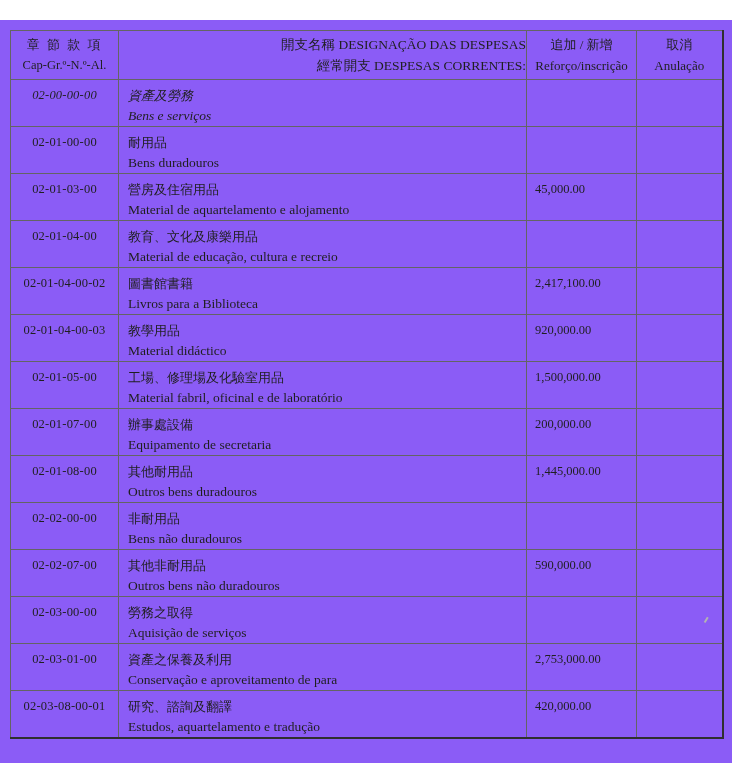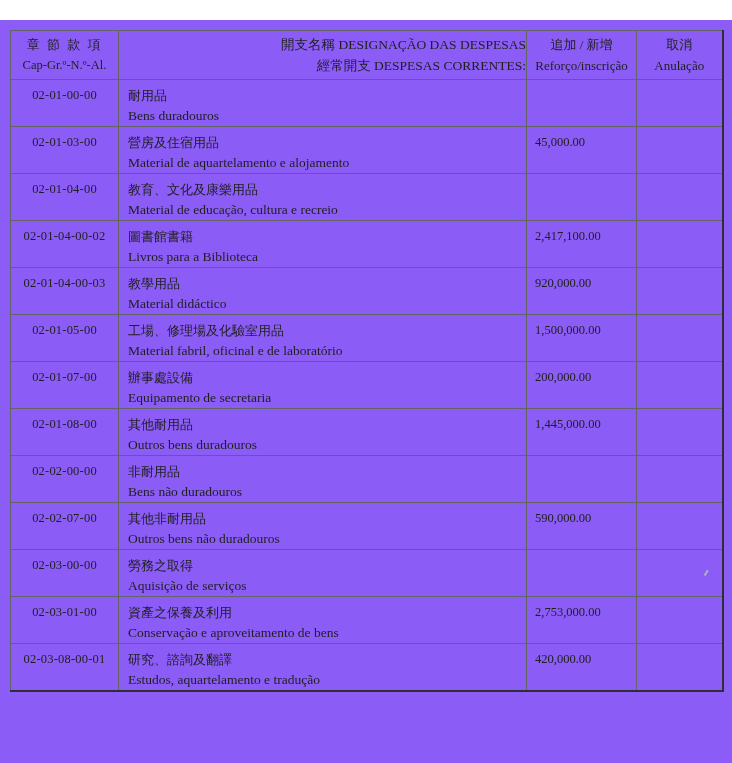--- a/index.html
+++ b/index.html
@@ -112,20 +112,29 @@
           <span class="hline">Reforço/inscrição</span>
         </th>
         <th class="h-anl">
           <span class="hline">取消</span>
           <span class="hline">Anulação</span>
         </th>
       </tr>
     </thead>
     <tbody>
 
+      <tr class="section">
+        <td class="code">02-00-00-00</td>
+        <td class="desc">
+          <div class="zh">資產及勞務</div>
+          <div class="pt">Bens e serviços</div>
+        </td>
+        <td class="amt"></td>
+        <td class="anl"></td>
+      </tr>
 
       <tr>
         <td class="code">02-01-00-00</td>
         <td class="desc">
           <div class="zh">耐用品</div>
           <div class="pt">Bens duradouros</div>
         </td>
         <td class="amt"></td>
         <td class="anl"></td>
       </tr>
@@ -229,21 +238,21 @@
         <td class="amt"></td>
         <td class="anl">
             <span class="stray-mark"></span>
           </td>
       </tr>
 
       <tr>
         <td class="code">02-03-01-00</td>
         <td class="desc">
           <div class="zh">資產之保養及利用</div>
-          <div class="pt">Conservação e aproveitamento de bens</div>
+          <div class="pt">Conservação e aproveitamento de para</div>
         </td>
         <td class="amt">2,753,000.00</td>
         <td class="anl"></td>
       </tr>
 
 
       <tr>
         <td class="code">02-03-08-00-01</td>
         <td class="desc">
           <div class="zh">研究、諮詢及翻譯</div>

